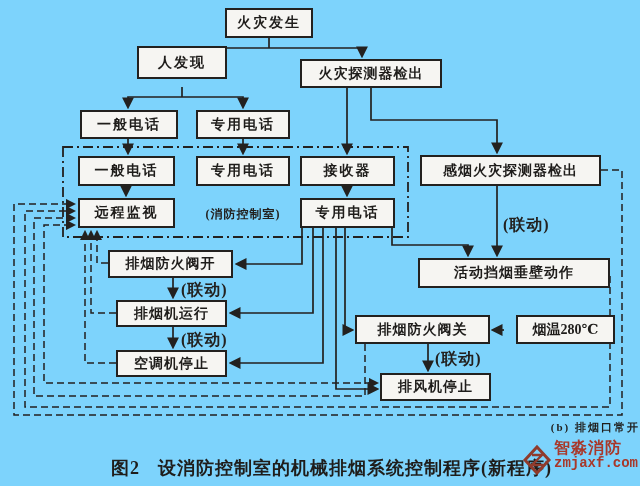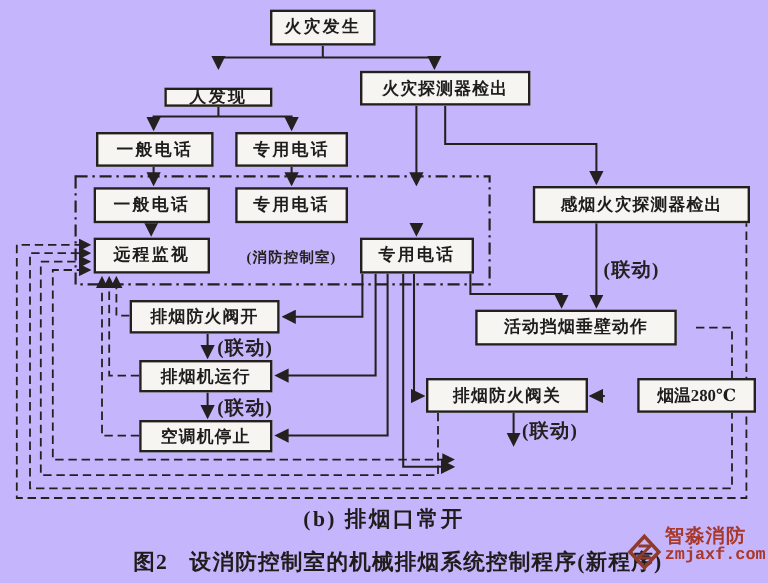--- a/index.html
+++ b/index.html
@@ -1,19 +1,19 @@
 <!DOCTYPE html>
 <html><head>
 <meta charset="utf-8">
 <style>
   html,body{margin:0;padding:0;}
   .page{
     position:relative;
     width:640px;height:486px;
-    background:#c4b5fd;
+    background:#7dd3fc;
     font-family:"Liberation Serif","DejaVu Serif",serif;
     color:#1f1d1b;
     overflow:hidden;
   }
   .wires{position:absolute;left:0;top:0;}
   .node{
     position:absolute;
     box-sizing:border-box;
     border:2px solid #23211f;
     background:#f6f5f2;
@@ -23,21 +23,21 @@
     z-index:2;
   }
   .floatlbl{
     position:absolute;z-index:2;
     font-weight:bold;font-size:16px;letter-spacing:1px;
     white-space:nowrap;color:#23211f;
   }
   .room-label{font-size:12px;letter-spacing:1px;}
   .sub-caption{
     position:absolute;left:0;top:420px;width:640px;
-    text-align:center;font-weight:bold;font-size:18px;letter-spacing:2px;
+    text-align:right;font-weight:bold;font-size:11px;letter-spacing:2px;
   }
   .fig-caption{
     position:absolute;left:93px;top:456px;
     font-weight:bold;font-size:18px;letter-spacing:1px;white-space:nowrap;margin-left:18px;
   }
   .fig-caption .figno{margin-right:18px;}
   .watermark{
     position:absolute;right:2px;top:439px;z-index:3;
     display:flex;align-items:flex-start;
     color:#a8382a;
@@ -93,53 +93,55 @@
       <path d="M372,383 H44 V225 H74" marker-end="url(#arr)"></path>
       <path d="M368,383 H377" marker-end="url(#arr)"></path>
       <path d="M108,263 H97 V232" marker-end="url(#arr)"></path>
       <path d="M116,313 H91 V232" marker-end="url(#arr)"></path>
       <path d="M116,363 H85 V232" marker-end="url(#arr)"></path>
     </g>
   </svg>
 
   <div class="node" style="left:225px;top:8px;width:88px;height:30px;">火灾发生</div>
 
-  <div class="node" style="left:137px;top:73px;width:90px;height:16px;">人发现</div>
+  <div class="node" style="left:137px;top:46px;width:90px;height:33px;">人发现</div>
 
   <div class="node" style="left:300px;top:59px;width:142px;height:29px;letter-spacing:1px;">火灾探测器检出</div>
 
   <div class="node" style="left:80px;top:110px;width:98px;height:29px;">一般电话</div>
 
   <div class="node" style="left:196px;top:110px;width:94px;height:29px;">专用电话</div>
 
   <div class="node" style="left:78px;top:156px;width:97px;height:30px;">一般电话</div>
 
   <div class="node" style="left:196px;top:156px;width:94px;height:30px;">专用电话</div>
 
+  <div class="node" style="left:300px;top:156px;width:95px;height:30px;">接收器</div>
 
   <div class="node" style="left:78px;top:198px;width:97px;height:30px;">远程监视</div>
 
   <div class="node" style="left:300px;top:198px;width:95px;height:30px;">专用电话</div>
 
   <div class="floatlbl room-label" style="left:196px;top:206px;width:94px;text-align:center;">(消防控制室)</div>
 
-  <div class="node" style="left:420px;top:155px;width:181px;height:31px;letter-spacing:1px;margin-left:24px;">感烟火灾探测器检出</div>
+  <div class="node" style="left:420px;top:155px;width:181px;height:31px;letter-spacing:1px;">感烟火灾探测器检出</div>
 
-  <div class="node" style="left:396px;top:258px;width:168px;height:30px;letter-spacing:1px;">活动挡烟垂壁动作</div>
+  <div class="node" style="left:418px;top:258px;width:192px;height:30px;letter-spacing:1px;">活动挡烟垂壁动作</div>
 
   <div class="node" style="left:108px;top:250px;width:125px;height:28px;letter-spacing:1px;">排烟防火阀开</div>
 
   <div class="node" style="left:116px;top:350px;width:111px;height:27px;letter-spacing:1px;">空调机停止</div>
 
   <div class="node" style="left:116px;top:300px;width:111px;height:27px;letter-spacing:1px;">排烟机运行</div>
 
   <div class="node" style="left:355px;top:315px;width:135px;height:29px;letter-spacing:1px;">排烟防火阀关</div>
 
-  <div class="node" style="left:531px;top:315px;width:99px;height:29px;letter-spacing:0;">烟温280℃</div>
+  <div class="node" style="left:516px;top:315px;width:99px;height:29px;letter-spacing:0;">烟温280℃</div>
 
+  <div class="node" style="left:380px;top:373px;width:111px;height:28px;letter-spacing:1px;">排风机停止</div>
 
   <div class="floatlbl" style="left:181px;top:280px;">(联动)</div>
   <div class="floatlbl" style="left:181px;top:330px;">(联动)</div>
   <div class="floatlbl" style="left:435px;top:349px;">(联动)</div>
   <div class="floatlbl" style="left:503px;top:215px;">(联动)</div>
 
   <div class="sub-caption">(b) 排烟口常开</div>
 
   <div class="fig-caption">
     <span class="figno">图2</span><span>设消防控制室的机械排烟系统控制程序(新程序)</span>

